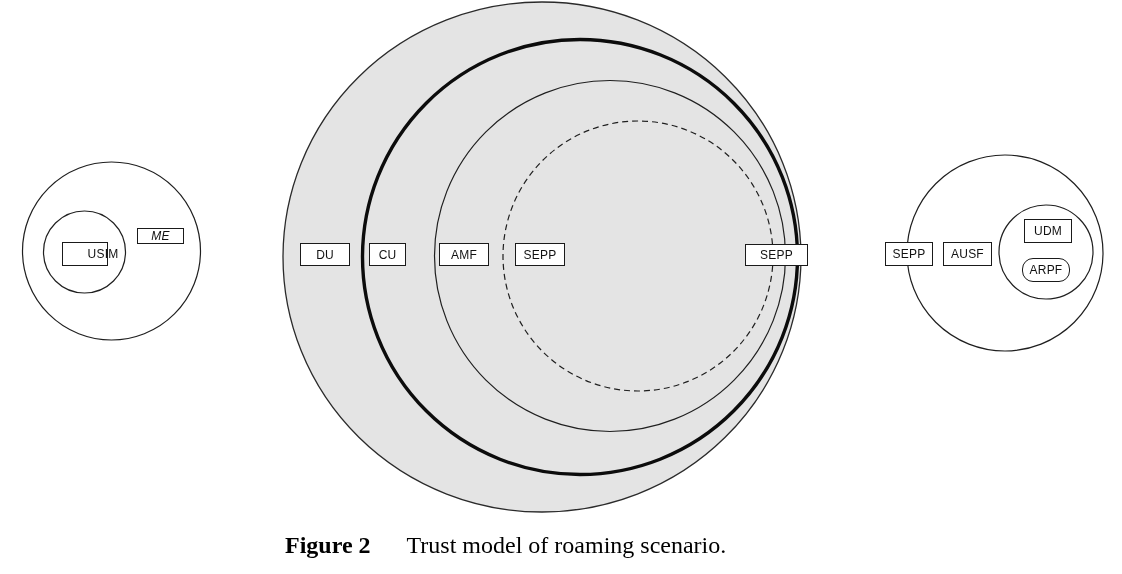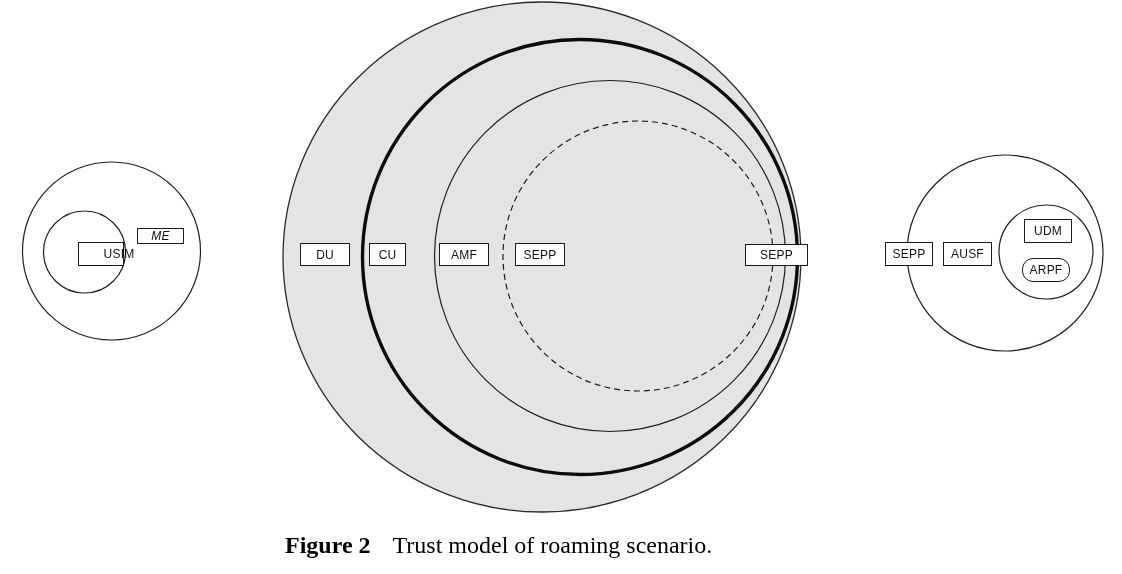--- a/index.html
+++ b/index.html
@@ -27,21 +27,21 @@
   .caption {
     position: absolute;
     left: 285px;
     top: 531px;
     font-family: "Liberation Serif", serif;
     font-size: 24px;
     color: #000000;
     white-space: nowrap;
     line-height: 28px;
   }
-  .caption .cap-label { font-weight: bold; margin-right: 22px; text-align: right; }
+  .caption .cap-label { font-weight: bold; margin-right: 36px; text-align: right; }
 </style>
 </head>
 <body>
 
 <div class="stage">
 
   <svg width="1122" height="574" viewBox="0 0 1122 574">
 
     <ellipse cx="542" cy="257" rx="259" ry="255" stroke="#2a2a2a" stroke-width="1.3" fill="#e4e4e4"></ellipse>
 
@@ -51,21 +51,21 @@
 
     <circle cx="638" cy="256" r="135" fill="none" stroke="#1f1f1f" stroke-width="1.2" stroke-dasharray="6 4"></circle>
 
     <circle cx="111.5" cy="251" r="89" fill="#ffffff" stroke="#1f1f1f" stroke-width="1.2"></circle>
     <circle cx="84.5" cy="252" r="41" fill="none" stroke="#1f1f1f" stroke-width="1.2"></circle>
 
     <circle cx="1005" cy="253" r="98" fill="#ffffff" stroke="#1f1f1f" stroke-width="1.2"></circle>
     <circle cx="1046" cy="252" r="47" fill="none" stroke="#1f1f1f" stroke-width="1.2"></circle>
   </svg>
 
-  <div class="node" style="left:78px;  top:242px; width:46px; height:24px;padding-left:36px;">USIM</div>
+  <div class="node" style="left:62px;  top:242px; width:46px; height:24px;padding-left:36px;">USIM</div>
   <div class="node" style="left:137px; top:228px; width:47px; height:16px;font-style:italic;">ME</div>
 
   <div class="node" style="left:300px; top:243px; width:50px; height:23px;">DU</div>
   <div class="node" style="left:369px; top:243px; width:37px; height:23px;">CU</div>
   <div class="node" style="left:439px; top:243px; width:50px; height:23px;">AMF</div>
   <div class="node" style="left:515px; top:243px; width:50px; height:23px;">SEPP</div>
   <div class="node" style="left:745px; top:244px; width:63px; height:22px;">SEPP</div>
 
   <div class="node" style="left:885px;  top:242px; width:48px; height:24px;">SEPP</div>
   <div class="node" style="left:943px;  top:242px; width:49px; height:24px;">AUSF</div>

